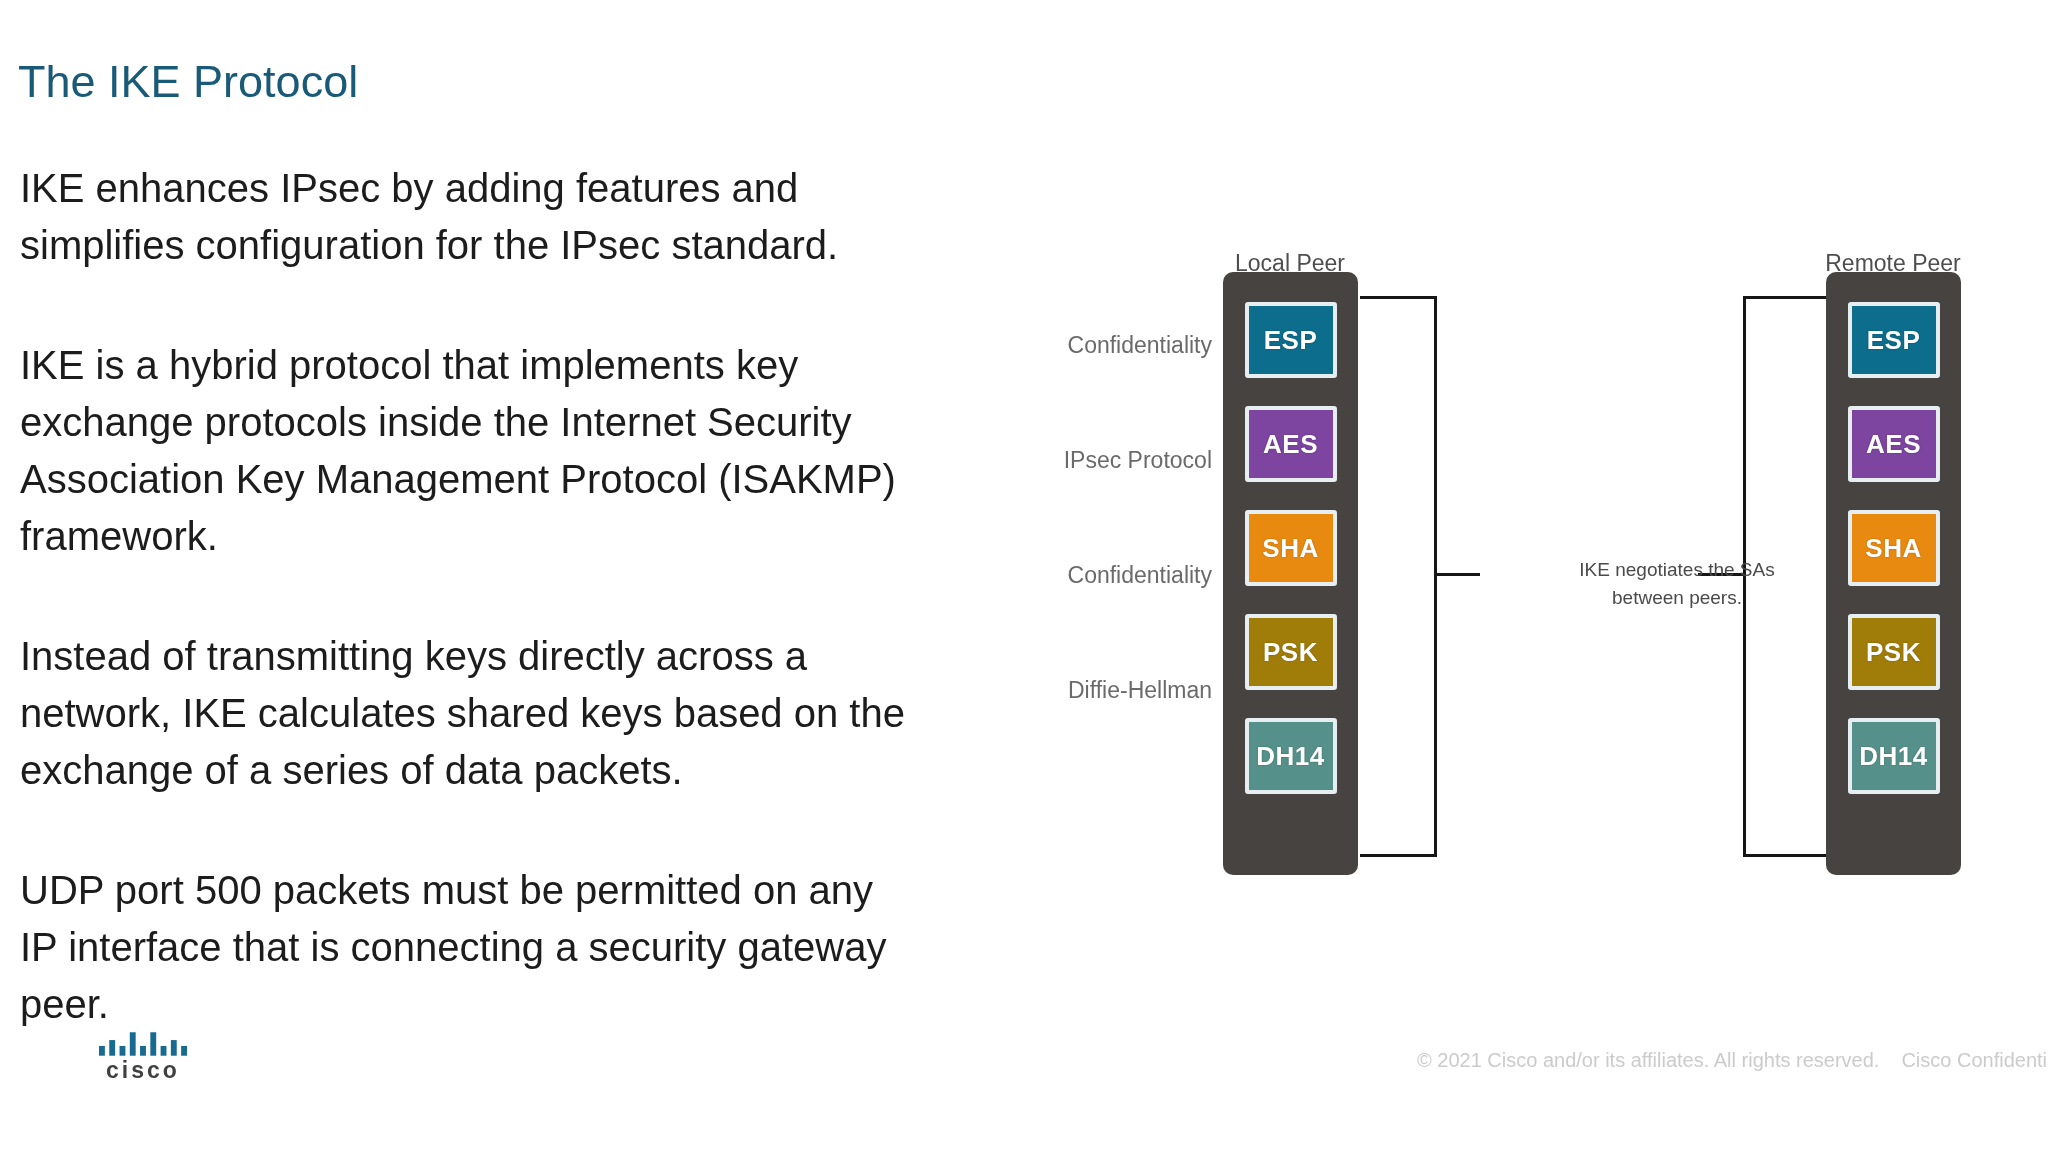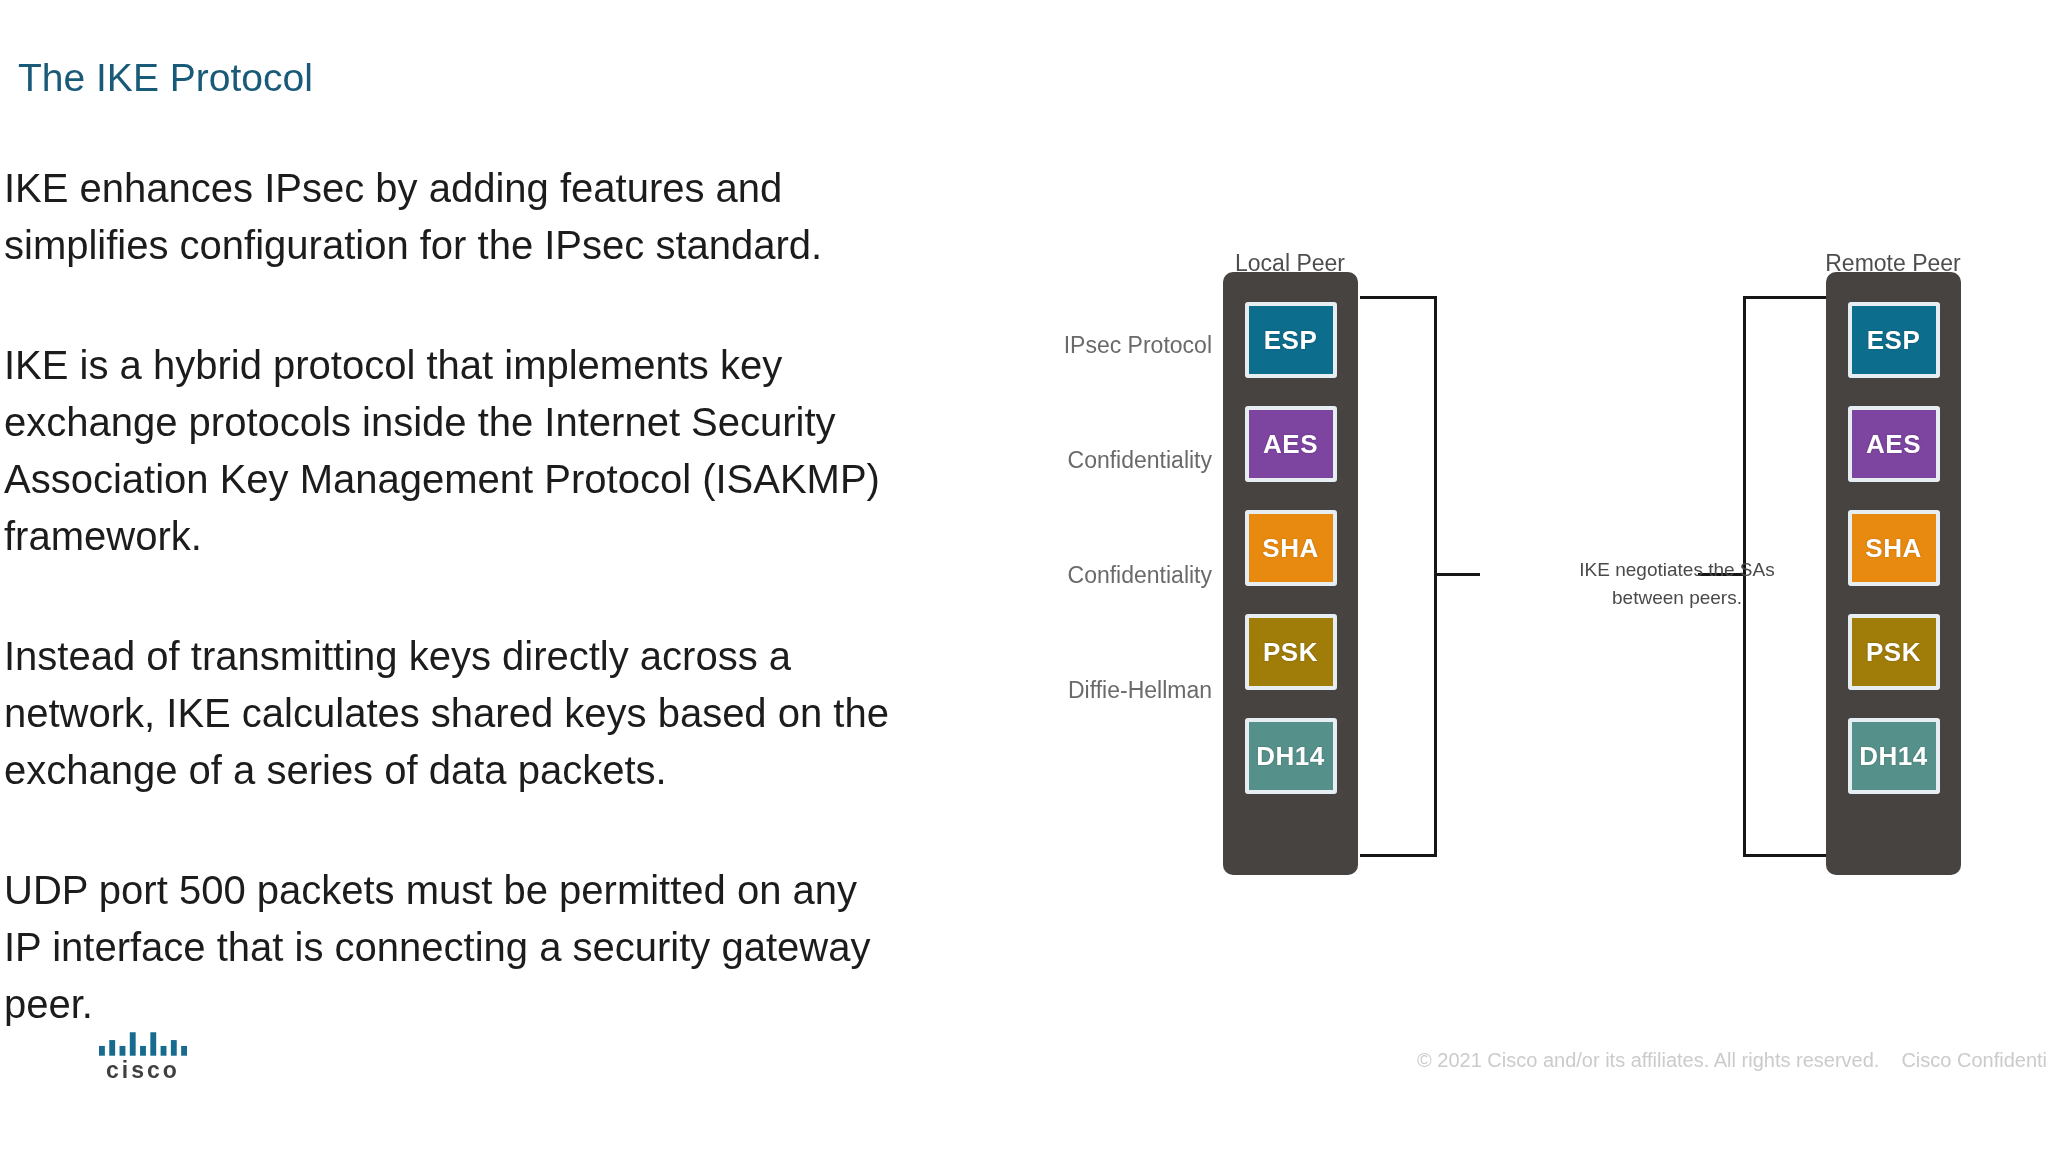--- a/index.html
+++ b/index.html
@@ -12,26 +12,26 @@
     font-family:"Liberation Sans", sans-serif;
   }
 
   
   .pretitle {
     position:absolute; left:20px; top:12px;
     font-size:37px; line-height:1.2; color:#1a5a79;
   }
   .title {
     position:absolute; left:18px; top:56px;
-    font-size:39px; line-height:1.15; color:#1a5a79;
+    font-size:45px; line-height:1.15; color:#1a5a79;
   }
 
   
   .body-text {
-    position:absolute; left:4px; top:160px; width:1045px;
+    position:absolute; left:20px; top:160px; width:1045px;
     font-size:40px; line-height:57px; color:#1c1c1c;
   }
   .body-text p { white-space:pre-line; margin-bottom:63px; }
 
   
   .diagram { position:absolute; left:0; top:0; width:2048px; height:1152px; pointer-events:none; }
 
   .peer-title {
     position:absolute; top:230px; width:260px;
     text-align:center; font-size:23px; color:#4e4e4e;margin-top:20px;
@@ -114,22 +114,22 @@
 IP interface that is connecting a security gateway
 peer.</p>
   </div>
 
   <div class="diagram">
 
     <div class="peer-title local">Local Peer</div>
     <div class="peer-title remote">Remote Peer</div>
 
     <div class="row-labels">
+      <div class="d-label">Confidentiality</div>
       <div class="d-label">IPsec Protocol</div>
-      <div class="d-label">Confidentiality</div>
       <div class="d-label">Confidentiality</div>
       <div class="d-label">Diffie-Hellman</div>
     </div>
 
     <div class="peer-col local">
       <div class="pbox" style="background: rgb(13, 109, 140);">ESP</div>
       <div class="pbox" style="background: rgb(125, 68, 160);">AES</div>
       <div class="pbox" style="background: rgb(233, 138, 16);">SHA</div>
       <div class="pbox" style="background: rgb(160, 124, 8);">PSK</div>
       <div class="pbox" style="background: rgb(85, 145, 138);">DH14</div>

